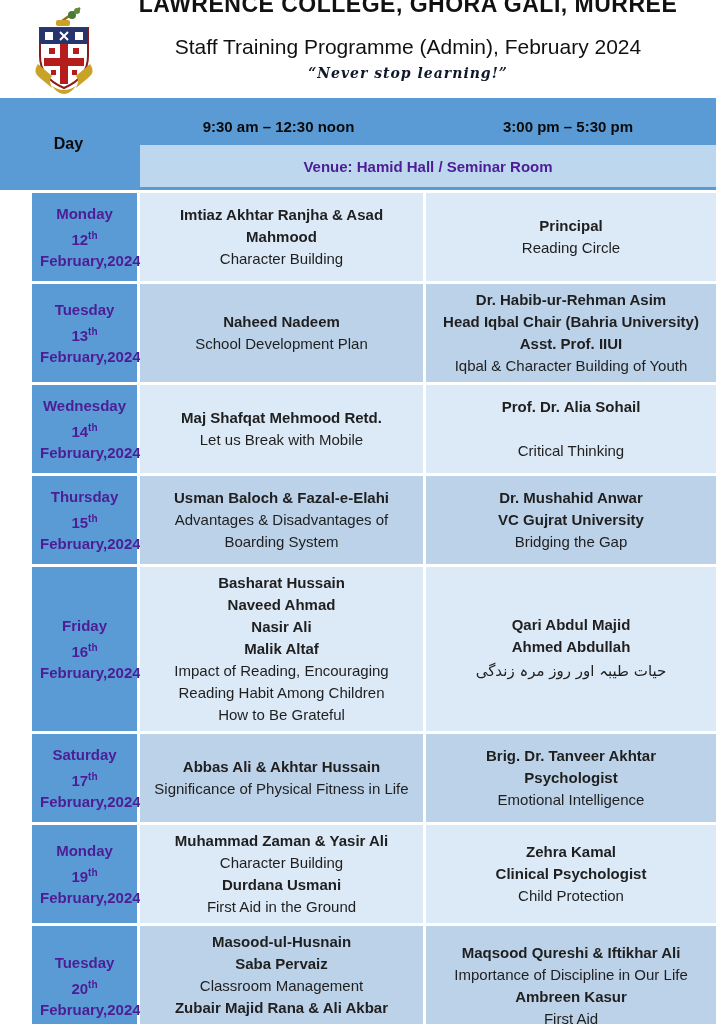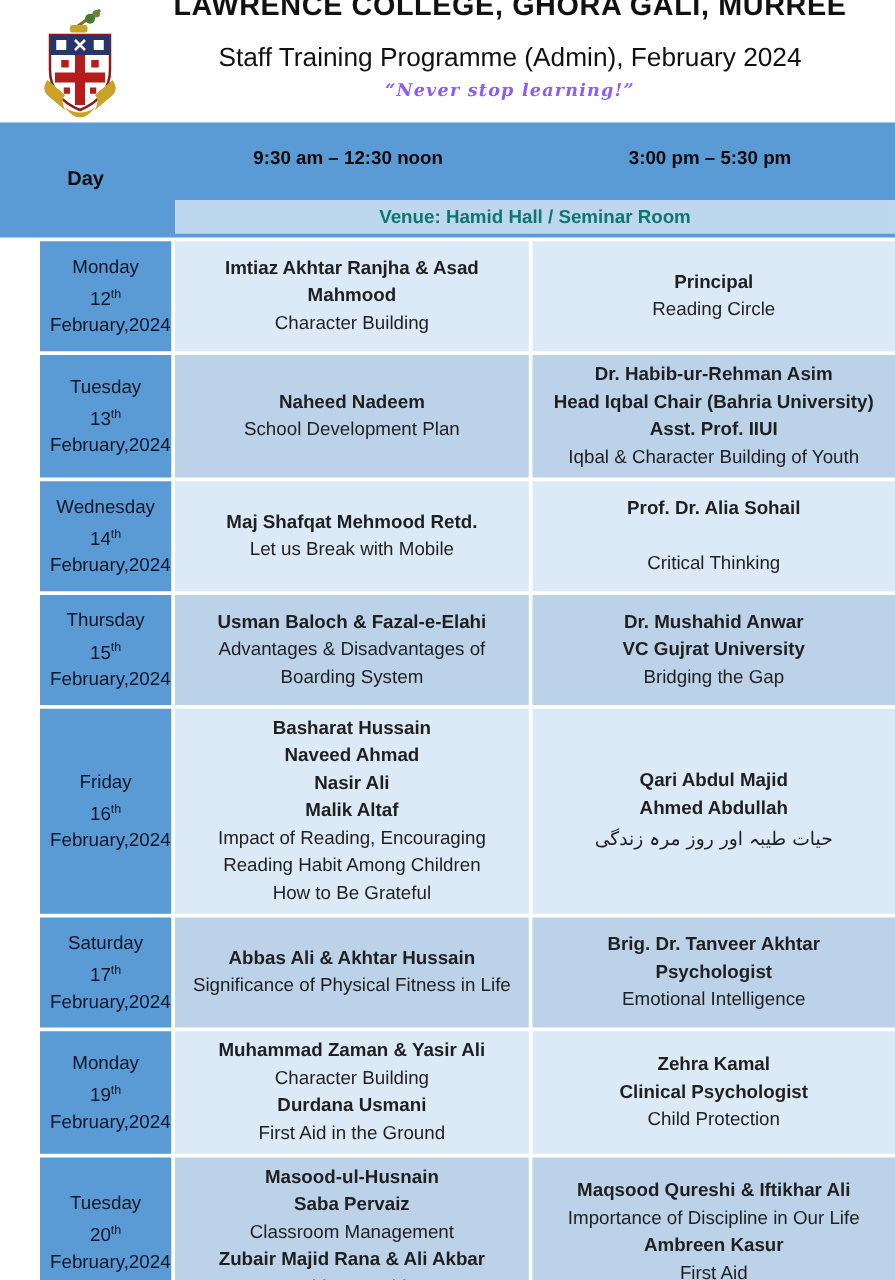--- a/index.html
+++ b/index.html
@@ -7,43 +7,43 @@
     font-family:"Liberation Sans", sans-serif; color:#1f1f1f; }
 
   
   .doc-header { position:relative; height:97px; background:#fff; }
   .crest { position:absolute; left:28px; top:6px; width:72px; height:88px; }
   .head-text { position:absolute; left:110px; right:10px; top:0; height:72px;
     display:flex; flex-direction:column; align-items:center; justify-content:center; text-align:center; }
   .college-name { font-size:23px; font-weight:bold; letter-spacing:0.5px; color:#111; white-space:nowrap; }
   .programme-title { font-size:21px; font-weight:500; color:#111; margin-top:17px; }
   .motto { font-family:"DejaVu Serif", serif; font-style:italic; font-weight:bold;
-    font-size:14px; color:#8b5cf6; margin-top:6px; letter-spacing:1px; }
+    font-size:14px; color:#0f172a; margin-top:6px; letter-spacing:1px; }
 
   
   .thead { position:relative; height:92px; background:var(--blue); margin-top:1px; }
   .day-header { position:absolute; left:0; top:0; width:137px; height:100%;
     display:flex; align-items:center; justify-content:center;
     font-weight:bold; font-size:16px; color:#0b0b0b; }
   .time-row { position:absolute; left:137px; right:0; top:0; height:56px; display:flex; }
   .time-cell { display:flex; align-items:center; justify-content:center;
     font-weight:bold; font-size:15px; color:#0b0b0b; }
   .time-cell.morning { width:283px; }
   .time-cell.afternoon { flex:1; }
-  .venue-row { position:absolute; left:140px; right:0; bottom:3px; height:27px;
+  .venue-row { position:absolute; left:140px; right:0; bottom:3px; height:42px;
     background:var(--venue); display:flex; align-items:center; justify-content:center;
-    font-weight:bold; font-size:15px; color:#0f766e; }
+    font-weight:bold; font-size:15px; color:#4c1d95; }
 
   
   .tbody { margin-top:3px; }
   .row { display:grid; grid-template-columns:137px 283px 1fr; column-gap:3px;
     margin-bottom:3px; }
   .cell { min-height:88px; display:flex; flex-direction:column; justify-content:center;
     text-align:center; padding:5px 8px; }
-  .day-cell { background:var(--blue); color:#0f172a; font-weight:normal; font-size:15px; line-height:21px;margin-left:32px; }
+  .day-cell { background:var(--blue); color:#4c1d95; font-weight:bold; font-size:15px; line-height:21px;margin-left:32px; }
   .session-cell { background:var(--rowlight); font-size:15px; line-height:22px; }
   .row.alt .session-cell { background:var(--rowmed); }
   .line { min-height:22px; }
   .line.bold { font-weight:bold; }
   .line.urdu { font-family:"DejaVu Sans", sans-serif; direction:rtl; font-size:15px; min-height:26px; padding:2px 0; }
   .sup { vertical-align:super; font-size:10px; }
 </style>
 </head>
 <body>
 

